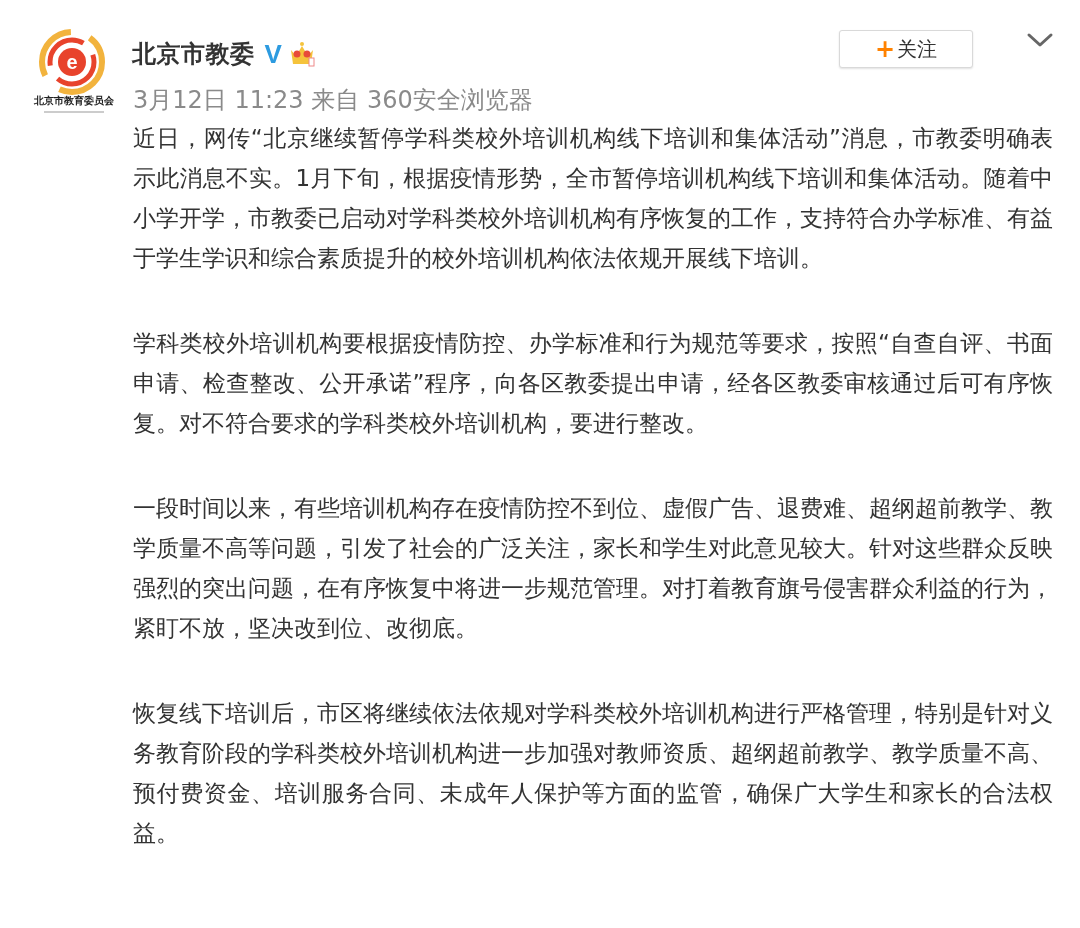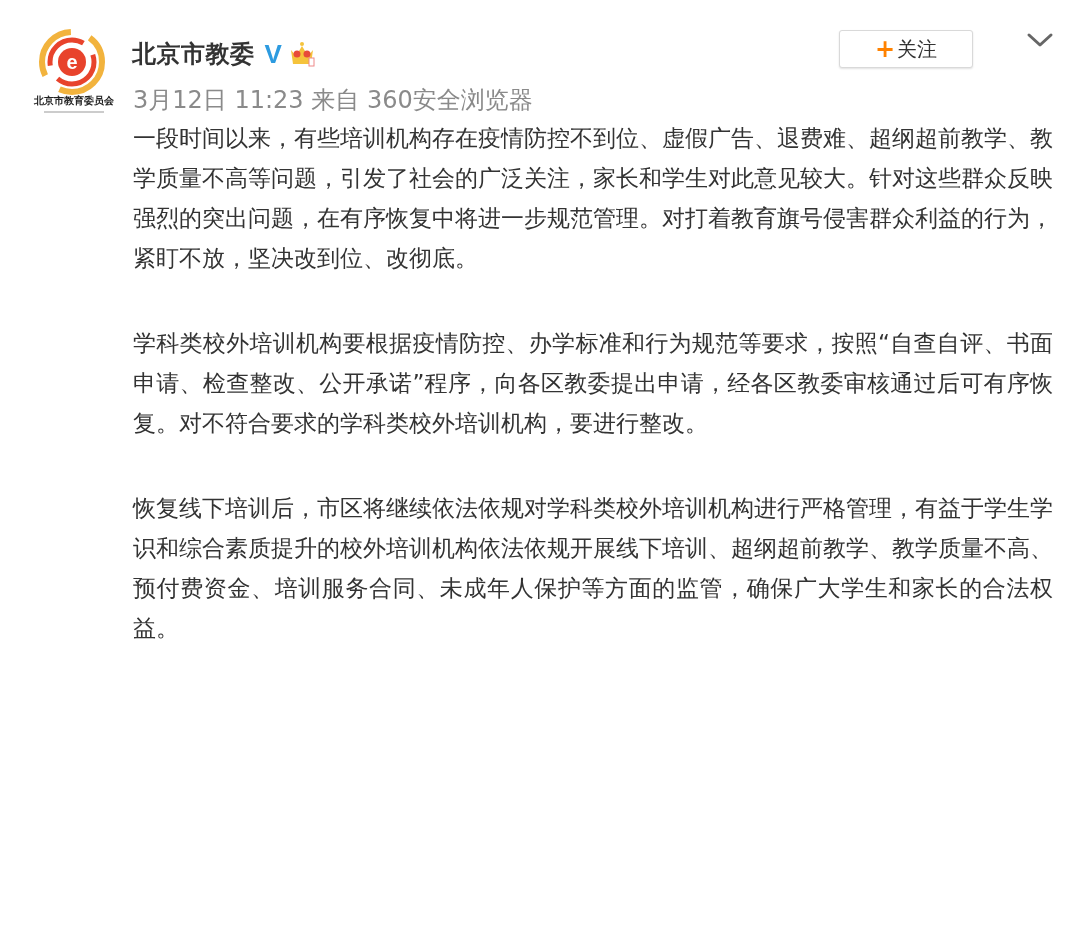--- a/index.html
+++ b/index.html
@@ -56,16 +56,17 @@
 <div class="follow-btn">
   <span class="plus">+</span>
   <span>关注</span>
 </div>
 
 <svg class="chevron" viewBox="0 0 28 20">
   <polyline points="3,5 14,15 25,5" fill="none" stroke="#666" stroke-width="3" stroke-linecap="round" stroke-linejoin="round"></polyline>
 </svg>
 
 <div class="content">
+  <p>近日，网传“北京继续暂停学科类校外培训机构线下培训和集体活动”消息，市教委明确表示此消息不实。1月下旬，根据疫情形势，全市暂停培训机构线下培训和集体活动。随着中小学开学，市教委已启动对学科类校外培训机构有序恢复的工作，支持符合办学标准、有益于学生学识和综合素质提升的校外培训机构依法依规开展线下培训。</p>
+  <p>学科类校外培训机构要根据疫情防控、办学标准和行为规范等要求，按照“自查自评、书面申请、检查整改、公开承诺”程序，向各区教委提出申请，经各区教委审核通过后可有序恢复。对不符合要求的学科类校外培训机构，要进行整改。</p>
   <p>一段时间以来，有些培训机构存在疫情防控不到位、虚假广告、退费难、超纲超前教学、教学质量不高等问题，引发了社会的广泛关注，家长和学生对此意见较大。针对这些群众反映强烈的突出问题，在有序恢复中将进一步规范管理。对打着教育旗号侵害群众利益的行为，紧盯不放，坚决改到位、改彻底。</p>
-  <p>学科类校外培训机构要根据疫情防控、办学标准和行为规范等要求，按照“自查自评、书面申请、检查整改、公开承诺”程序，向各区教委提出申请，经各区教委审核通过后可有序恢复。对不符合要求的学科类校外培训机构，要进行整改。</p>
-  <p>恢复线下培训后，市区将继续依法依规对学科类校外培训机构进行严格管理，有益于学生学识和综合素质提升的校外培训机构依法依规开展线下培训、超纲超前教学、教学质量不高、预付费资金、培训服务合同、未成年人保护等方面的监管，确保广大学生和家长的合法权益。</p>
+  <p>恢复线下培训后，市区将继续依法依规对学科类校外培训机构进行严格管理，特别是针对义务教育阶段的学科类校外培训机构进一步加强对教师资质、超纲超前教学、教学质量不高、预付费资金、培训服务合同、未成年人保护等方面的监管，确保广大学生和家长的合法权益。</p>
 </div>
 
 </body></html>

